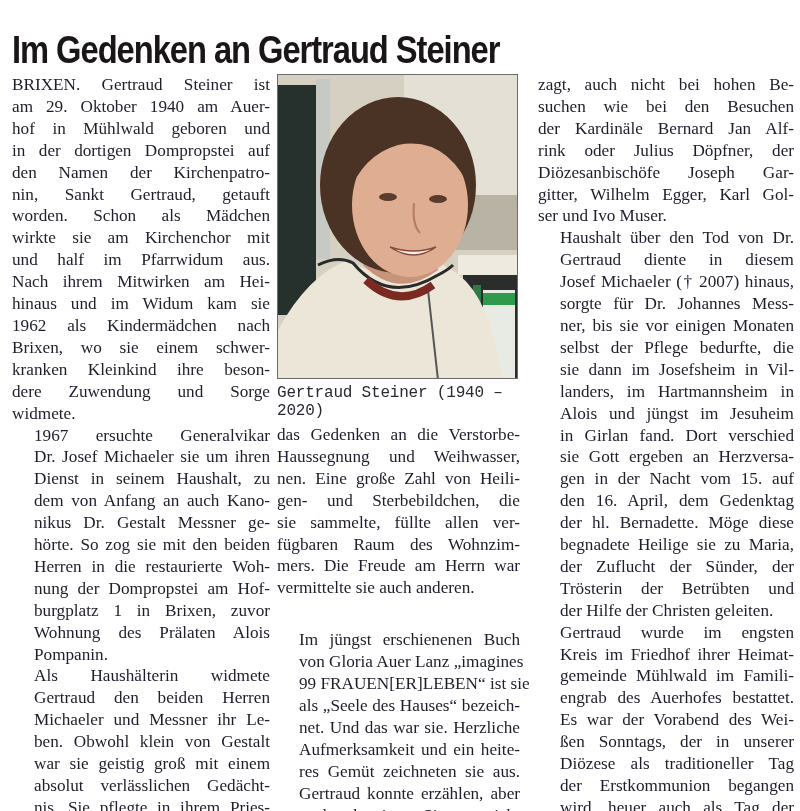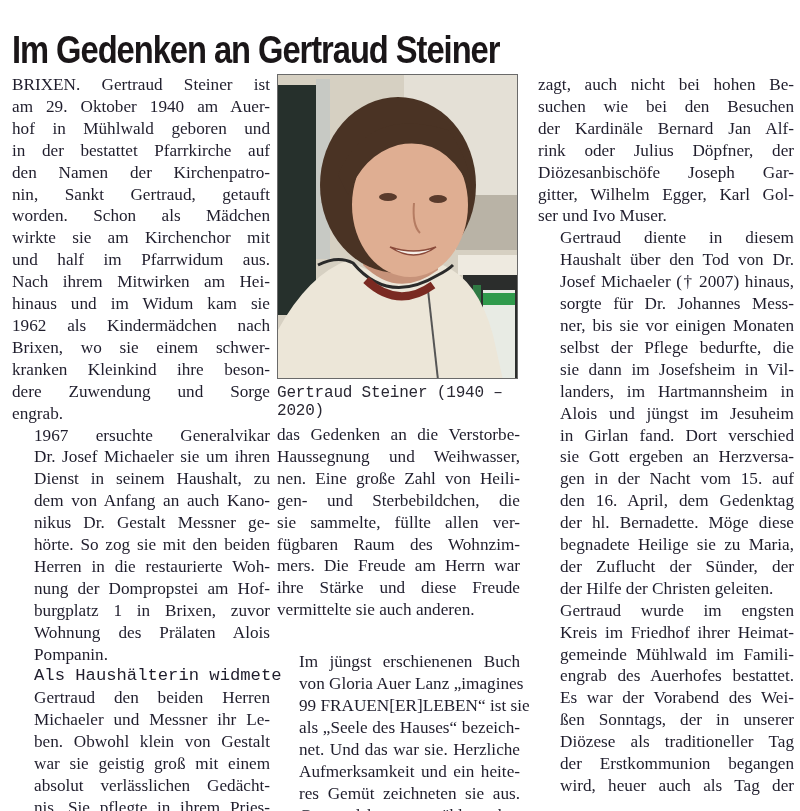--- a/index.html
+++ b/index.html
@@ -36,49 +36,49 @@
 </head>
 <body>
 
 <h1 class="headline">Im Gedenken an Gertraud Steiner</h1>
 
 <div id="col1" class="col">
     <p>
       <span class="ln">BRIXEN. Gertraud Steiner ist</span>
       <span class="ln">am 29. Oktober 1940 am Auer-</span>
       <span class="ln">hof in Mühlwald geboren und</span>
-      <span class="ln">in der bestattet Pfarrkirche auf</span>
+      <span class="ln">in der dortigen Dompropstei auf</span>
       <span class="ln">den Namen der Kirchenpatro-</span>
       <span class="ln">nin, Sankt Gertraud, getauft</span>
       <span class="ln">worden. Schon als Mädchen</span>
       <span class="ln">wirkte sie am Kirchenchor mit</span>
       <span class="ln">und half im Pfarrwidum aus.</span>
       <span class="ln">Nach ihrem Mitwirken am Hei-</span>
       <span class="ln">hinaus und im Widum kam sie</span>
       <span class="ln">1962 als Kindermädchen nach</span>
       <span class="ln">Brixen, wo sie einem schwer-</span>
       <span class="ln">kranken Kleinkind ihre beson-</span>
       <span class="ln">dere Zuwendung und Sorge</span>
-      <span class="ln last">engrab.</span>
+      <span class="ln last">widmete.</span>
     </p>
     <p class="indent">
       <span class="ln" style="text-indent: 22px;">1967 ersuchte Generalvikar</span>
       <span class="ln">Dr. Josef Michaeler sie um ihren</span>
       <span class="ln">Dienst in seinem Haushalt, zu</span>
       <span class="ln">dem von Anfang an auch Kano-</span>
       <span class="ln">nikus Dr. Gestalt Messner ge-</span>
       <span class="ln">hörte. So zog sie mit den beiden</span>
       <span class="ln">Herren in die restaurierte Woh-</span>
       <span class="ln">nung der Dompropstei am Hof-</span>
       <span class="ln">burgplatz 1 in Brixen, zuvor</span>
       <span class="ln">Wohnung des Prälaten Alois</span>
       <span class="ln last">Pompanin.</span>
     </p>
     <p class="indent">
-      <span class="ln" style="text-indent: 22px; font-family: Liberation Mono, monospace;">Als Haushälterin widmete</span>
+      <span class="ln" style="text-indent: 22px;">Als Haushälterin widmete</span>
       <span class="ln">Gertraud den beiden Herren</span>
       <span class="ln">Michaeler und Messner ihr Le-</span>
       <span class="ln">ben. Obwohl klein von Gestalt</span>
       <span class="ln">war sie geistig groß mit einem</span>
       <span class="ln">absolut verlässlichen Gedächt-</span>
       <span class="ln">nis. Sie pflegte in ihrem Pries-</span>
     </p>
   </div>
 
 <div class="photo">
@@ -123,21 +123,20 @@
 
 <div id="col2" class="col">
     <p>
       <span class="ln">das Gedenken an die Verstorbe-</span>
       <span class="ln">Haussegnung und Weihwasser,</span>
       <span class="ln">nen. Eine große Zahl von Heili-</span>
       <span class="ln">gen- und Sterbebildchen, die</span>
       <span class="ln">sie sammelte, füllte allen ver-</span>
       <span class="ln">fügbaren Raum des Wohnzim-</span>
       <span class="ln">mers. Die Freude am Herrn war</span>
-      <span class="ln">ihre Stärke und diese Freude</span>
       <span class="ln last">vermittelte sie auch anderen.</span>
     </p>
     <p class="indent">
       <span class="ln" style="text-indent: 22px; margin-top: 30px;">Im jüngst erschienenen Buch</span>
       <span class="ln">von Gloria Auer Lanz „imagines</span>
       <span class="ln">99 FRAUEN[ER]LEBEN“ ist sie</span>
       <span class="ln">als „Seele des Hauses“ bezeich-</span>
       <span class="ln">net. Und das war sie. Herzliche</span>
       <span class="ln">Aufmerksamkeit und ein heite-</span>
       <span class="ln">res Gemüt zeichneten sie aus.</span>
@@ -150,36 +149,37 @@
     <p>
       <span class="ln">zagt, auch nicht bei hohen Be-</span>
       <span class="ln">suchen wie bei den Besuchen</span>
       <span class="ln">der Kardinäle Bernard Jan Alf-</span>
       <span class="ln">rink oder Julius Döpfner, der</span>
       <span class="ln">Diözesanbischöfe Joseph Gar-</span>
       <span class="ln">gitter, Wilhelm Egger, Karl Gol-</span>
       <span class="ln last">ser und Ivo Muser.</span>
     </p>
     <p class="indent">
+      <span class="ln">Haushalt über den Tod von Dr.</span>
       <span class="ln" style="text-indent: 22px;">Gertraud diente in diesem</span>
-      <span class="ln">Haushalt über den Tod von Dr.</span>
       <span class="ln">Josef Michaeler († 2007) hinaus,</span>
       <span class="ln">sorgte für Dr. Johannes Mess-</span>
       <span class="ln">ner, bis sie vor einigen Monaten</span>
       <span class="ln">selbst der Pflege bedurfte, die</span>
       <span class="ln">sie dann im Josefsheim in Vil-</span>
       <span class="ln">landers, im Hartmannsheim in</span>
       <span class="ln">Alois und jüngst im Jesuheim</span>
       <span class="ln">in Girlan fand. Dort verschied</span>
       <span class="ln">sie Gott ergeben an Herzversa-</span>
       <span class="ln">gen in der Nacht vom 15. auf</span>
       <span class="ln">den 16. April, dem Gedenktag</span>
       <span class="ln">der hl. Bernadette. Möge diese</span>
       <span class="ln">begnadete Heilige sie zu Maria,</span>
       <span class="ln">der Zuflucht der Sünder, der</span>
+      <span class="ln">Trösterin der Betrübten und</span>
       <span class="ln last">der Hilfe der Christen geleiten.</span>
     </p>
     <p class="indent">
       <span class="ln" style="text-indent: 22px; font-family: Liberation Serif, serif;">Gertraud wurde im engsten</span>
       <span class="ln">Kreis im Friedhof ihrer Heimat-</span>
       <span class="ln">gemeinde Mühlwald im Famili-</span>
       <span class="ln">engrab des Auerhofes bestattet.</span>
       <span class="ln">Es war der Vorabend des Wei-</span>
       <span class="ln">ßen Sonntags, der in unserer</span>
       <span class="ln">Diözese als traditioneller Tag</span>

